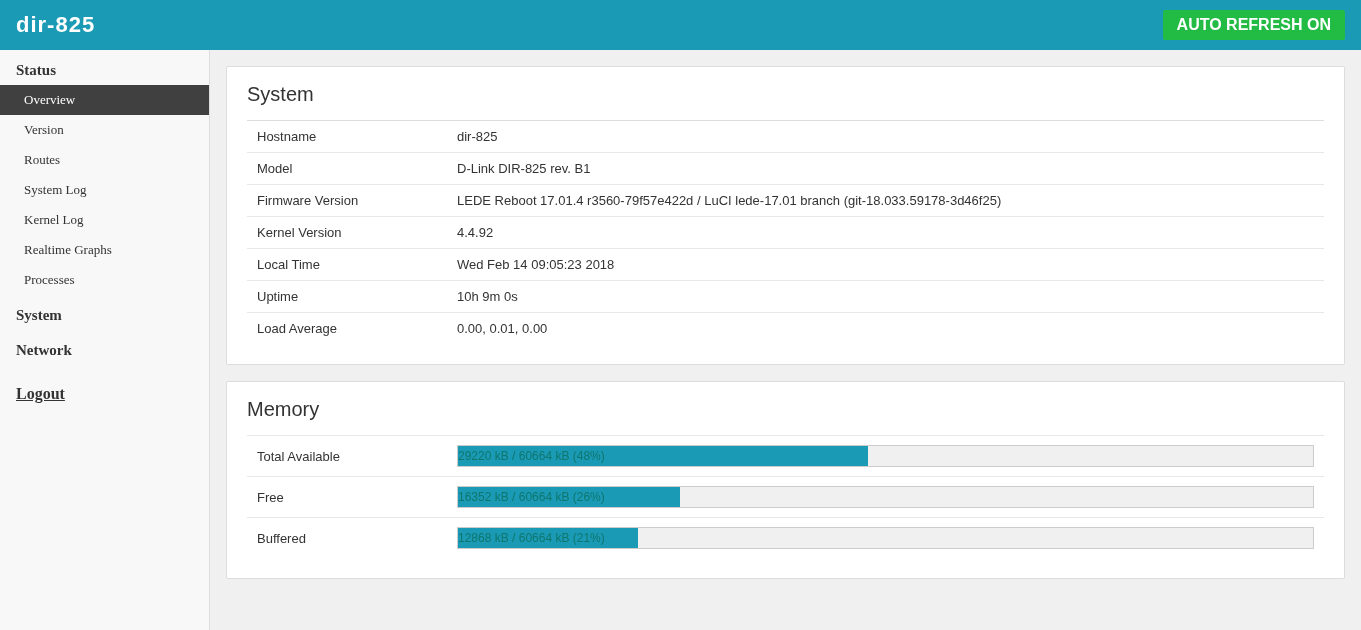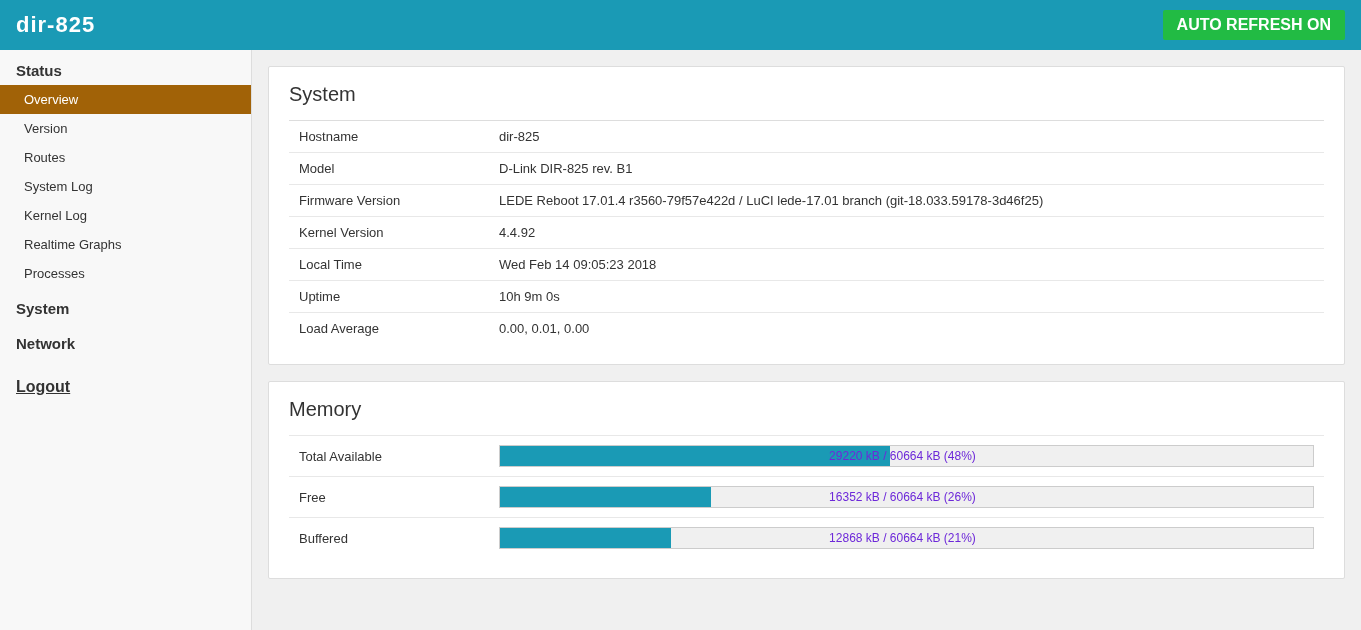--- a/index.html
+++ b/index.html
@@ -34,43 +34,44 @@
 
     
     #layout {
       display: flex;
       flex: 1;
       overflow: hidden;
     }
 
     
     #sidebar {
-      width: 252px;
+      width: 210px;
       background: #f8f8f8;
       border-right: 1px solid #ddd;
       flex-shrink: 0;
       overflow-y: auto;
       padding-bottom: 4px;
+      font-family: Liberation Serif, serif;
     }
     .sidebar-section-label {
       font-size: 15px;
       font-weight: bold;
       color: #333;
       padding: 12px 16px 6px 16px;
     }
     .sidebar-item {
       display: block;
       padding: 7px 16px 7px 24px;
       color: #333;
       text-decoration: none;
       cursor: pointer;
       font-size: 13px;
     }
     .sidebar-item.active {
-      background: #a16207;
+      background: #404040;
       color: white;
     }
     .sidebar-logout {
       display: block;
       padding: 10px 16px;
       color: #333;
       text-decoration: underline;
       cursor: pointer;
       font-size: 16px;
       font-weight: bold;
@@ -150,24 +151,24 @@
       background: #1a9ab5;
       height: 100%;
       position: absolute;
       left: 0;
       top: 0;
     }
     .memory-bar-text {
       position: relative;
       z-index: 1;
       width: 100%;
-      text-align: center;
+      text-align: left;
       padding-right: 8px;
       font-size: 12px;
-      color: #6d28d9;
+      color: #0f766e;
     }
 
     
     #main::-webkit-scrollbar { width: 8px; }
     #main::-webkit-scrollbar-track { background: #e8e8e8; }
     #main::-webkit-scrollbar-thumb { background: #bbb; }
   </style>
 </head>
 <body>
 

